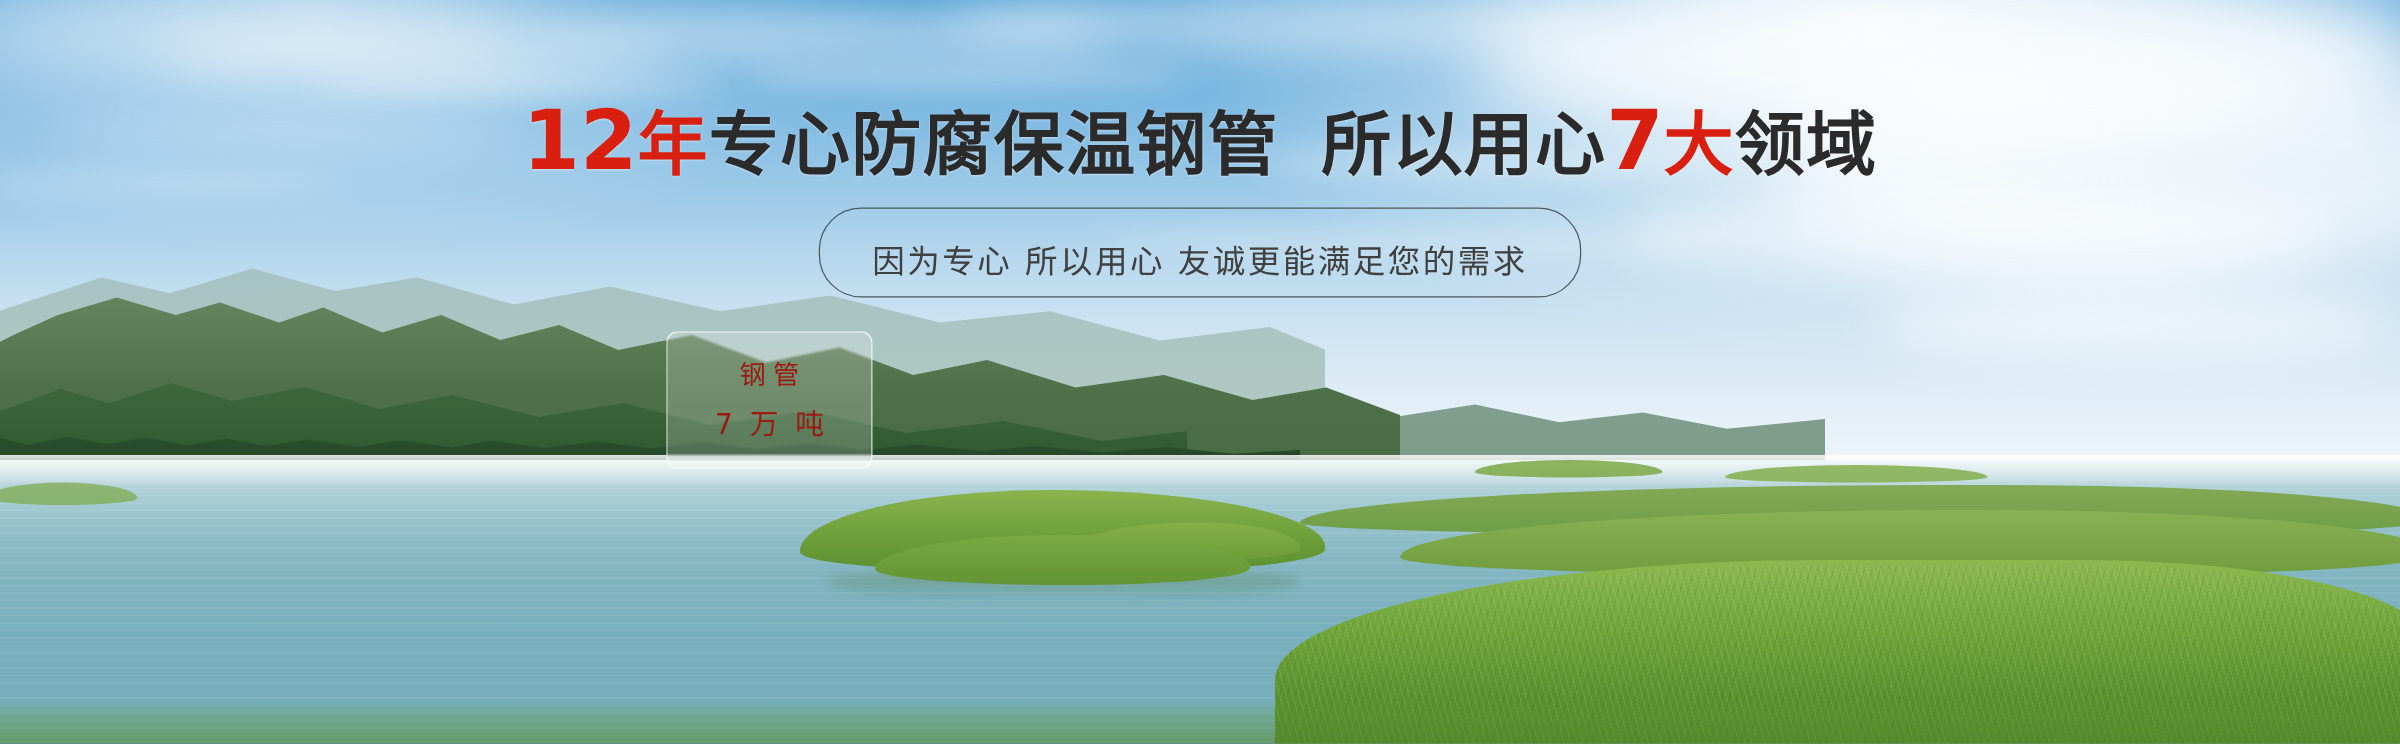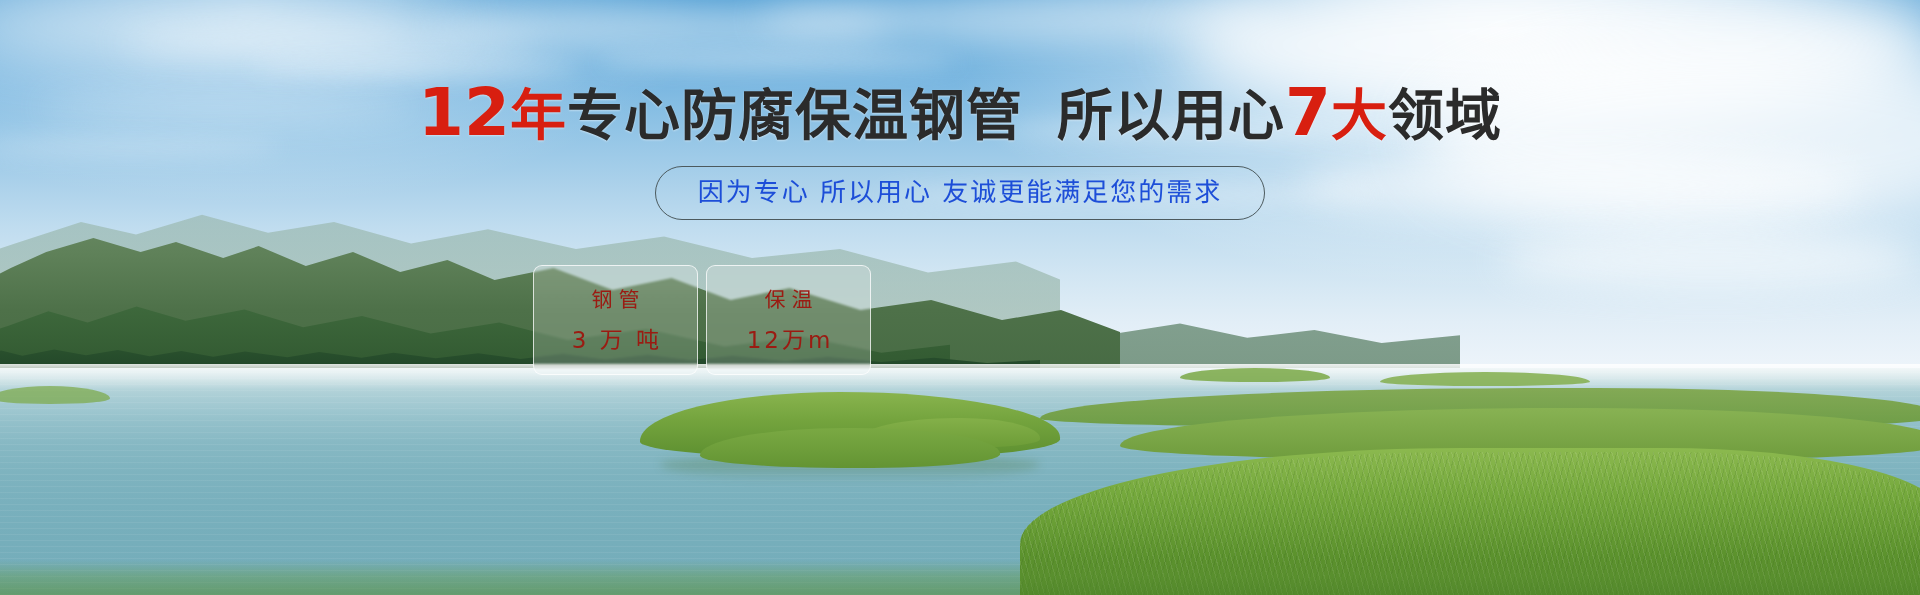--- a/index.html
+++ b/index.html
@@ -203,27 +203,27 @@
   .headline .red{ color:#d81f10; }
   .headline .gap{ display:inline-block; width:34px; }
 
   .subtitle-wrap{
     position:absolute;
     left:0; top:166px; width:1920px;
     text-align:center;
   }
   .subtitle{
     display:inline-block;
-    padding:9px 42px 11px;
+    padding:27px 42px 11px;
     border:1.5px solid #4c5a5e;
     border-radius:34px;
     font-size:26px;
     line-height:32px;
     letter-spacing:2px;
-    color:#1d4ed8;
+    color:#404040;
     font-family:"DejaVu Sans","Liberation Sans",sans-serif;
     white-space:nowrap;
     background:transparent;
   }
 
   
   .cards{
     position:absolute;
     left:533px; top:265px;
     display:flex;
@@ -320,24 +320,20 @@
     </div>
 
     <div class="subtitle-wrap">
       <div class="subtitle">因为专心 所以用心  友诚更能满足您的需求</div>
     </div>
 
     <div class="cards">
 
       <div class="card">
         <div class="card-title">钢管</div>
-        <div class="card-value"><span>3 万 吨</span></div>
+        <div class="card-value"><span>7 万 吨</span></div>
       </div>
 
 
-      <div class="card">
-        <div class="card-title">保温</div>
-        <div class="card-value"><span>12万m</span></div>
-      </div>
 
     </div>
   </div>
 </div>
 
 </body></html>

